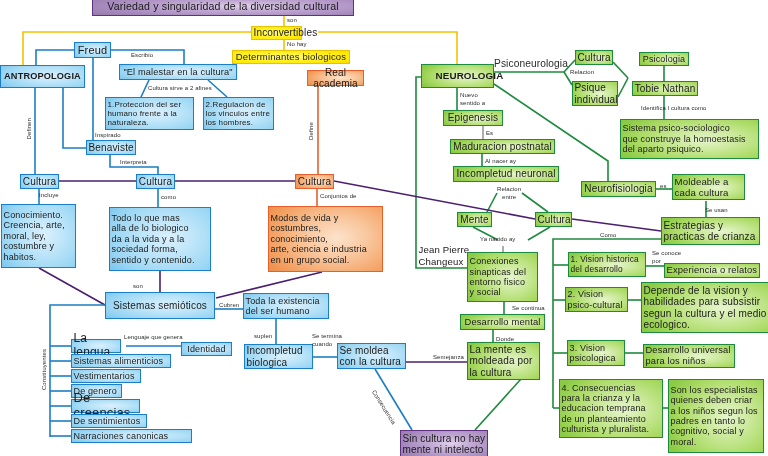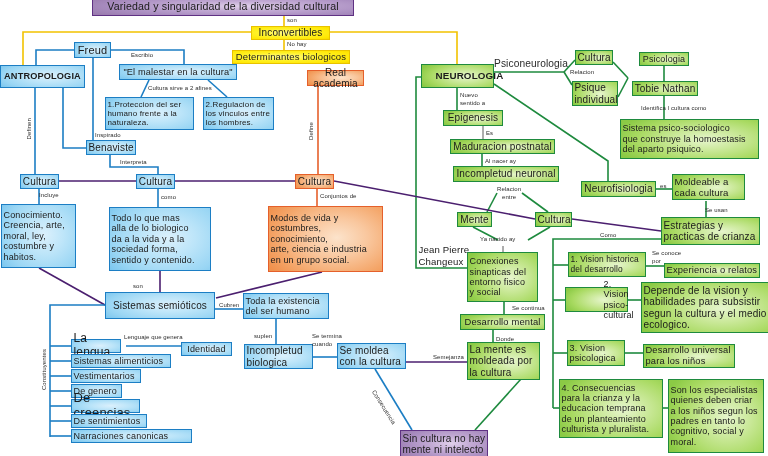--- a/index.html
+++ b/index.html
@@ -99,21 +99,21 @@
       <polyline points="553,300 565,300" fill="none" stroke="#1e8a3e" stroke-width="1.6"></polyline>
       <polyline points="553,353 567,353" fill="none" stroke="#1e8a3e" stroke-width="1.6"></polyline>
       <polyline points="553,408 559,408" fill="none" stroke="#1e8a3e" stroke-width="1.6"></polyline>
       <polyline points="646,266 664,266" fill="none" stroke="#1e8a3e" stroke-width="1.6"></polyline>
       <polyline points="628,300 641,300" fill="none" stroke="#1e8a3e" stroke-width="1.6"></polyline>
       <polyline points="625,353 643,353" fill="none" stroke="#1e8a3e" stroke-width="1.6"></polyline>
       <polyline points="663,408 668,408" fill="none" stroke="#1e8a3e" stroke-width="1.6"></polyline>
     </svg>
   <div id="nodes-layer">
       <div class="node c-purple" style="left: 92px; top: -3px; width: 262px; height: 19px; font-size: 10.6px;"><span style="text-align: center;">Variedad y singularidad de la diversidad cultural</span></div>
-      <div class="node c-yellow" style="left: 251px; top: 26px; width: 79px; height: 14px; font-size: 10px;"><span style="text-align: center;">Inconvertibles</span></div>
+      <div class="node c-yellow" style="left: 251px; top: 26px; width: 51px; height: 14px; font-size: 10px;"><span style="text-align: center;">Inconvertibles</span></div>
       <div class="node c-yellow" style="left: 232px; top: 50px; width: 118px; height: 14px; font-size: 9.5px;"><span style="text-align: center;">Determinantes biologicos</span></div>
       <div class="node c-blue" style="left: 0px; top: 65px; width: 85px; height: 23px; font-size: 9.2px; font-weight: 700;"><span style="text-align: center;">ANTROPOLOGIA</span></div>
       <div class="node c-blue" style="left: 74px; top: 42px; width: 37px; height: 16px; font-size: 11px;"><span style="text-align: center;">Freud</span></div>
       <div class="node c-blue" style="left: 119px; top: 64px; width: 118px; height: 16px; font-size: 9.2px;"><span style="text-align: center;">"El malestar en la cultura"</span></div>
       <div class="node c-blue" style="left: 105px; top: 97px; width: 89px; height: 33px; font-size: 8px;"><span style="text-align: left;">1.Proteccion del ser
 humano frente a la
 naturaleza.</span></div>
       <div class="node c-blue" style="left: 203px; top: 97px; width: 71px; height: 33px; font-size: 8px;"><span style="text-align: left;">2.Regulacion de
 los vinculos entre
 los hombres.</span></div>
@@ -179,21 +179,21 @@
 sinapticas del
 entorno fisico
 y social</span></div>
       <div class="node c-green" style="left: 460px; top: 314px; width: 85px; height: 16px; font-size: 9.4px;"><span style="text-align: center;">Desarrollo mental</span></div>
       <div class="node c-green" style="left: 467px; top: 342px; width: 73px; height: 38px; font-size: 10px;"><span style="text-align: left;">La mente es
 moldeada por
 la cultura</span></div>
       <div class="node c-green" style="left: 568px; top: 252px; width: 78px; height: 25px; font-size: 8.4px;"><span style="text-align: left;">1. Vision historica
 del desarrollo</span></div>
       <div class="node c-green" style="left: 664px; top: 263px; width: 96px; height: 15px; font-size: 9.4px;"><span style="text-align: left;">Experiencia o relatos</span></div>
-      <div class="node c-green" style="left: 565px; top: 287px; width: 63px; height: 25px; font-size: 9px; padding-left: 36px;"><span style="text-align: left;">2. Vision
+      <div class="node c-green" style="left: 565px; top: 287px; width: 63px; height: 25px; font-size: 9px;"><span style="text-align: left;">2. Vision
 psico-cultural</span></div>
       <div class="node c-green" style="left: 641px; top: 282px; width: 131px; height: 51px; font-size: 10px;"><span style="text-align: left;">Depende de la vision y
 habilidades para subsistir
 segun la cultura y el medio
 ecologico.</span></div>
       <div class="node c-green" style="left: 567px; top: 340px; width: 58px; height: 26px; font-size: 9px;"><span style="text-align: left;">3. Vision
 psicologica</span></div>
       <div class="node c-green" style="left: 643px; top: 344px; width: 92px; height: 24px; font-size: 9.3px;"><span style="text-align: left;">Desarrollo universal
 para los niños</span></div>
       <div class="node c-green" style="left: 559px; top: 379px; width: 104px; height: 59px; font-size: 9px;"><span style="text-align: left;">4. Consecuencias

